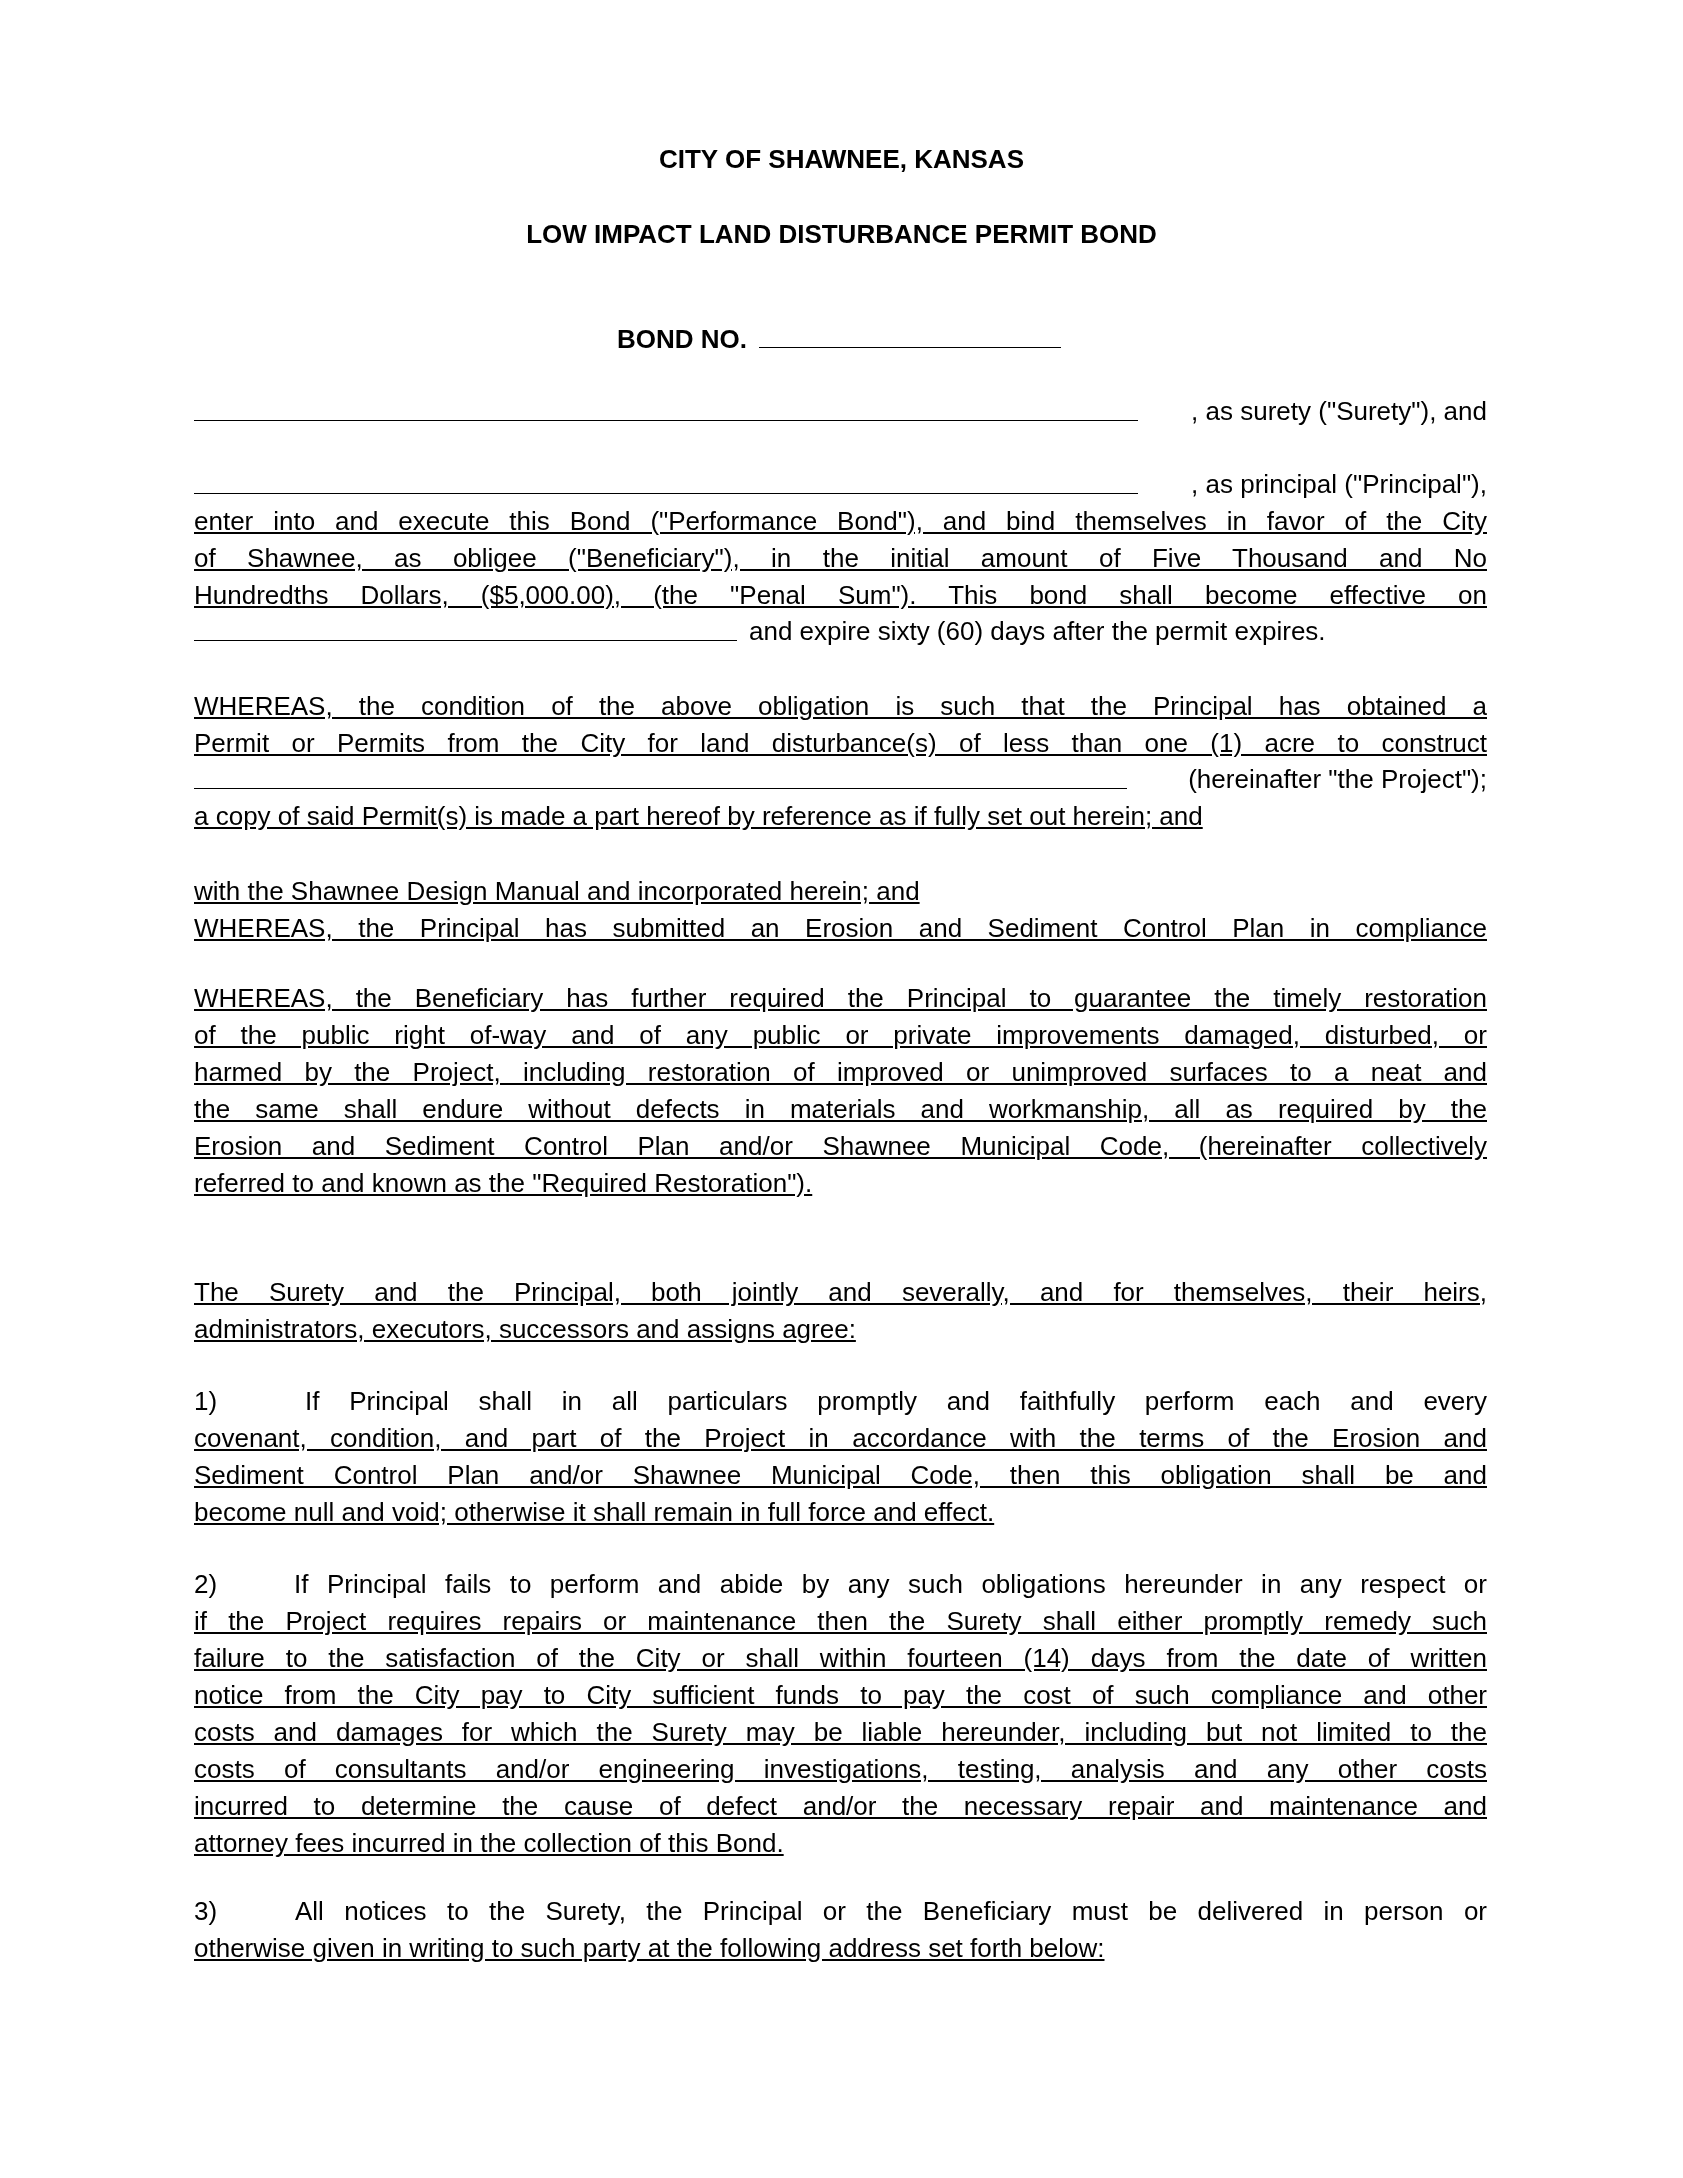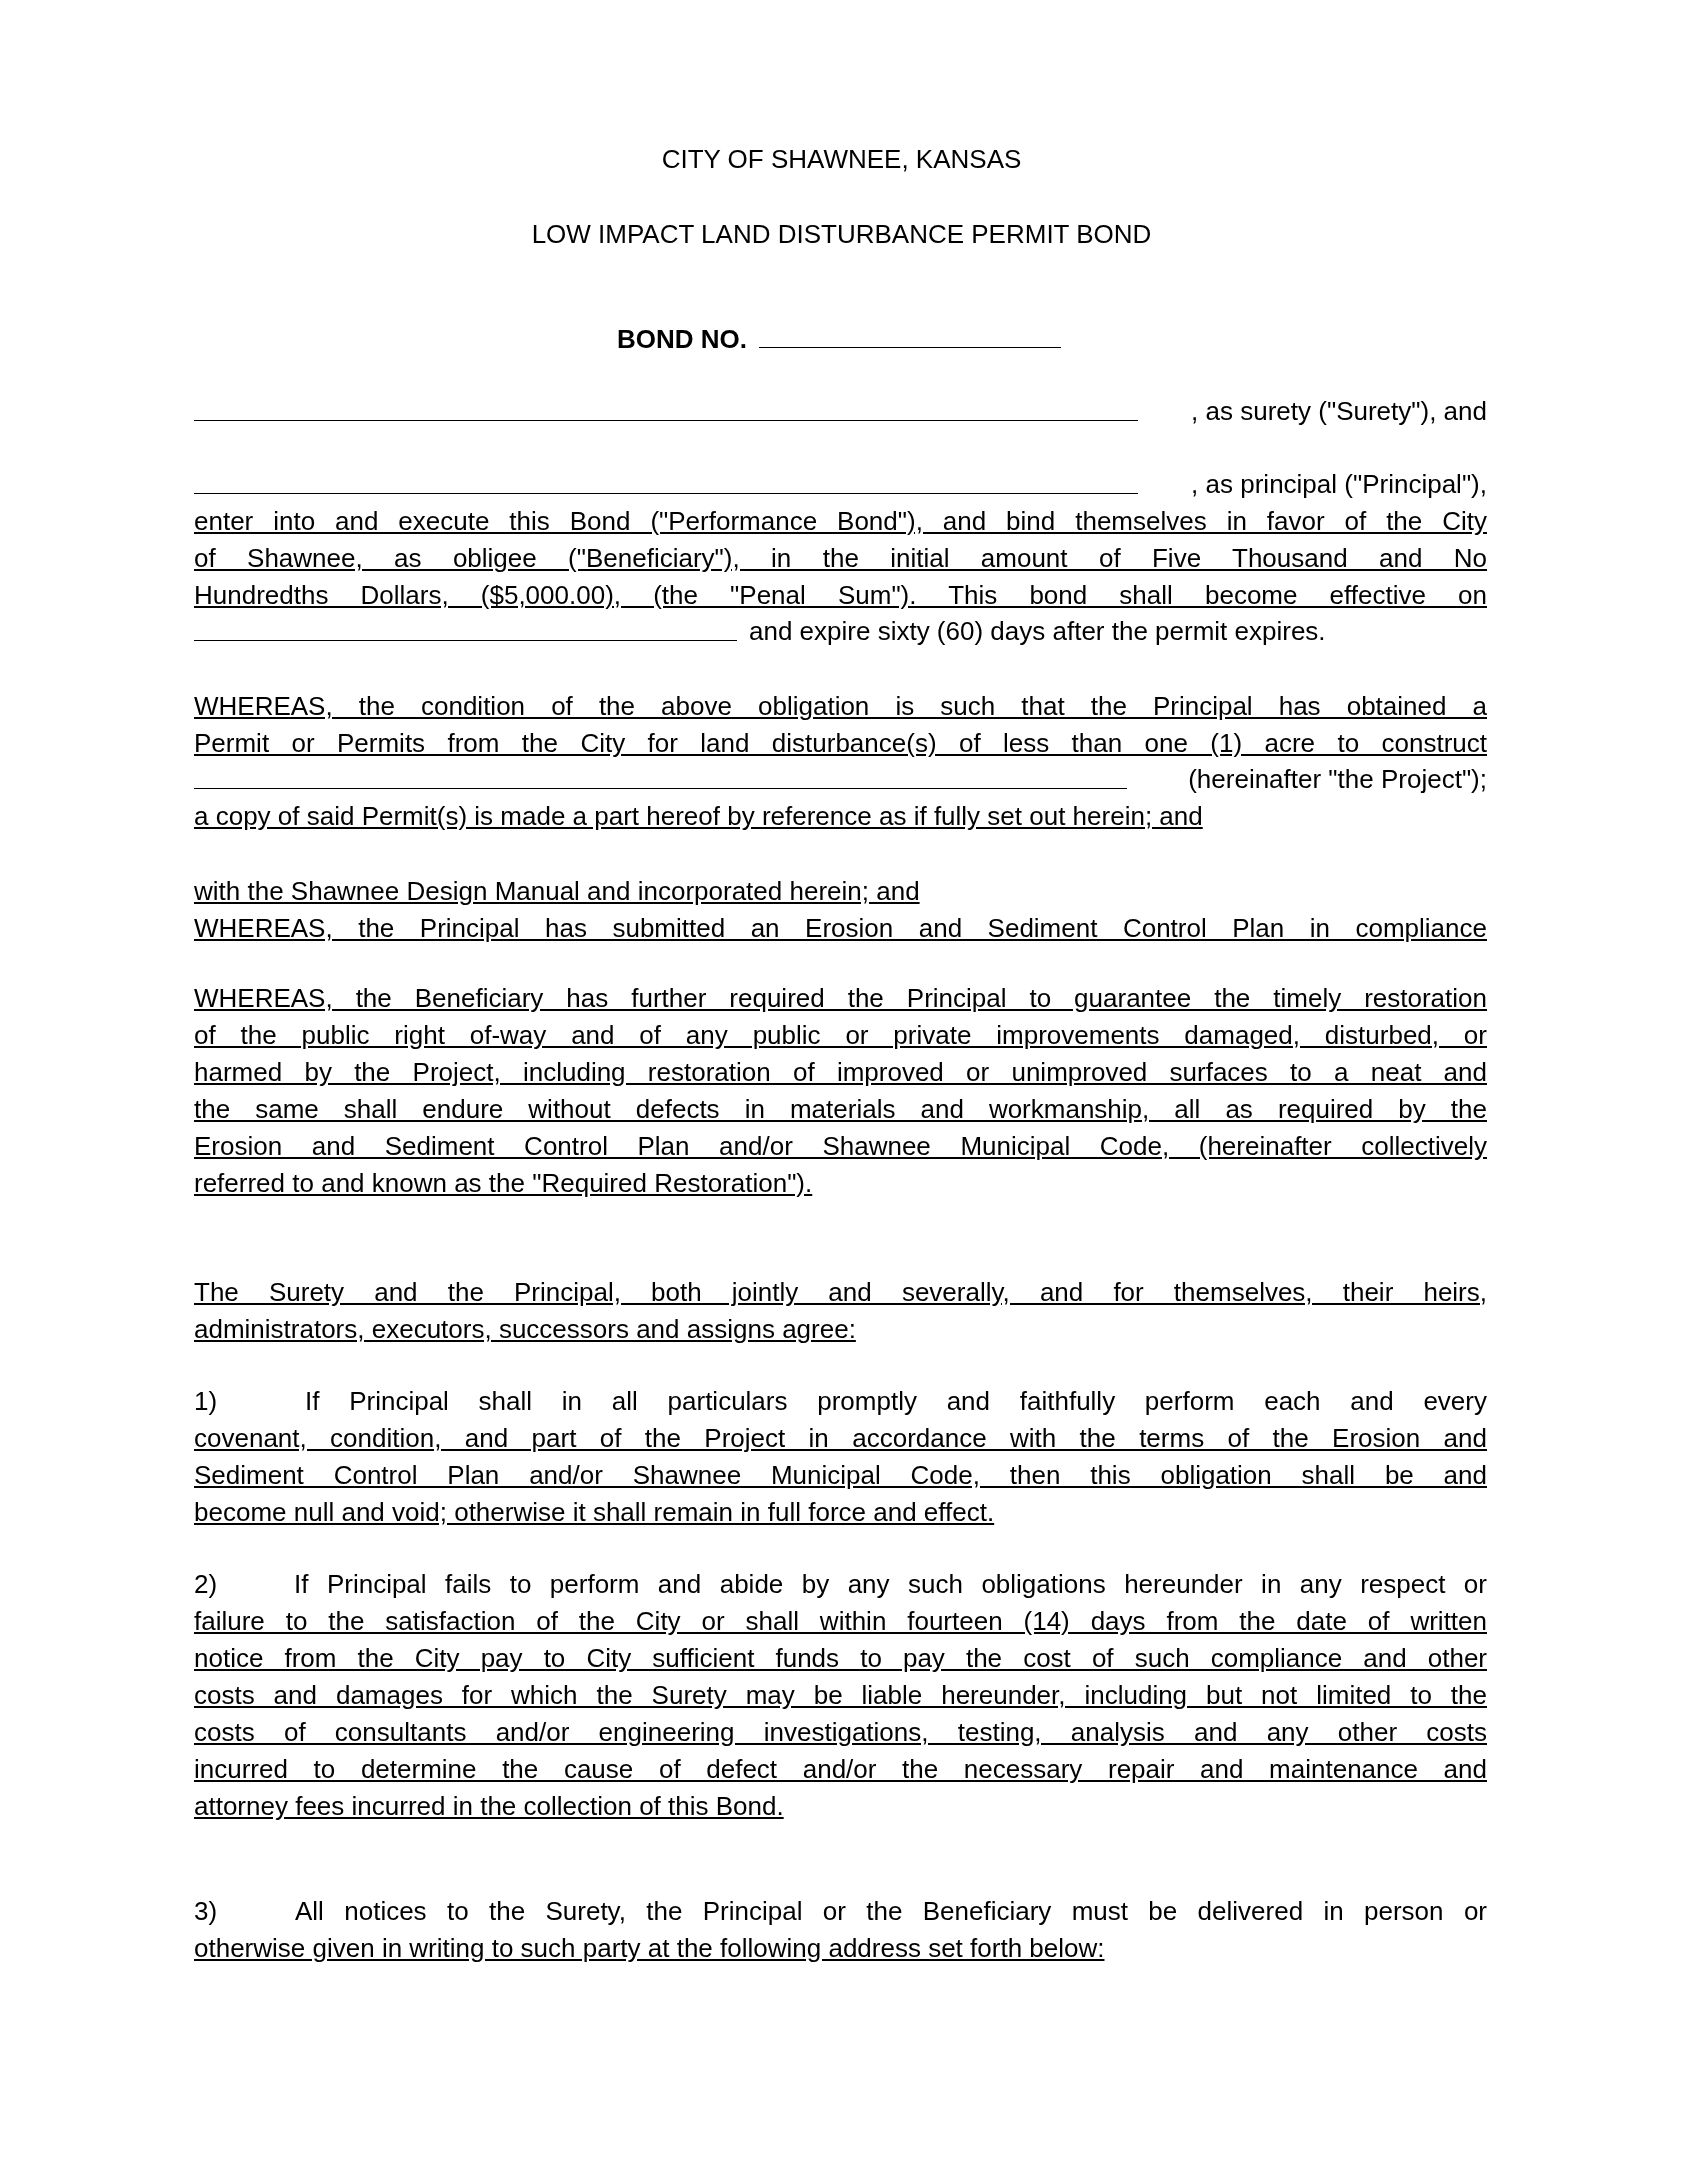--- a/index.html
+++ b/index.html
@@ -3,21 +3,21 @@
   <meta charset="utf-8">
   <style>
     html, body { margin: 0; padding: 0; background: #ffffff; }
     body {
       width: 1683px; height: 2178px; position: relative; overflow: hidden;
       font-family: "Liberation Sans", sans-serif; color: #000000;
     }
     .page { position: absolute; left: 0; top: 0; width: 1683px; height: 2178px; background: #ffffff; }
     .heading {
       position: absolute; left: 0; width: 1683px; text-align: center;
-      font-weight: normal; font-size: 26px; line-height: 37px; white-space: nowrap;
+      font-weight: bold; font-size: 26px; line-height: 37px; white-space: nowrap;
     }
     .bondno-row {
       position: absolute; left: 617px; top: 321px; height: 37px;
       display: flex; align-items: baseline; font-weight: bold; font-size: 26px; line-height: 37px;
     }
     .blank {
       display: inline-block; border-bottom: 1.6px solid #000; height: 26px;
     }
     .fill-row {
       position: absolute; left: 194px; width: 1293px; height: 37px;
@@ -107,20 +107,21 @@
     <span class="line">covenant, condition, and part of the Project in accordance with the terms of the Erosion and</span>
     <span class="line">Sediment Control Plan and/or Shawnee Municipal Code, then this obligation shall be and</span>
     <span class="line last">become null and void; otherwise it shall remain in full force and effect.</span>
   </div>
 
   <div class="para" style="top:1566px;">
     <div class="num-line">
       <span class="num" style="width:100px;">2)</span>
       <span class="rest">If Principal fails to perform and abide by any such obligations hereunder in any respect or</span>
     </div>
+    <span class="line">if the Project requires repairs or maintenance then the Surety shall either promptly remedy such</span>
     <span class="line">failure to the satisfaction of the City or shall within fourteen (14) days from the date of written</span>
     <span class="line">notice from the City pay to City sufficient funds to pay the cost of such compliance and other</span>
     <span class="line">costs and damages for which the Surety may be liable hereunder, including but not limited to the</span>
     <span class="line">costs of consultants and/or engineering investigations, testing, analysis and any other costs</span>
     <span class="line">incurred to determine the cause of defect and/or the necessary repair and maintenance and</span>
     <span class="line last">attorney fees incurred in the collection of this Bond.</span>
   </div>
 
   <div class="para" style="top:1893px;">
     <div class="num-line">

